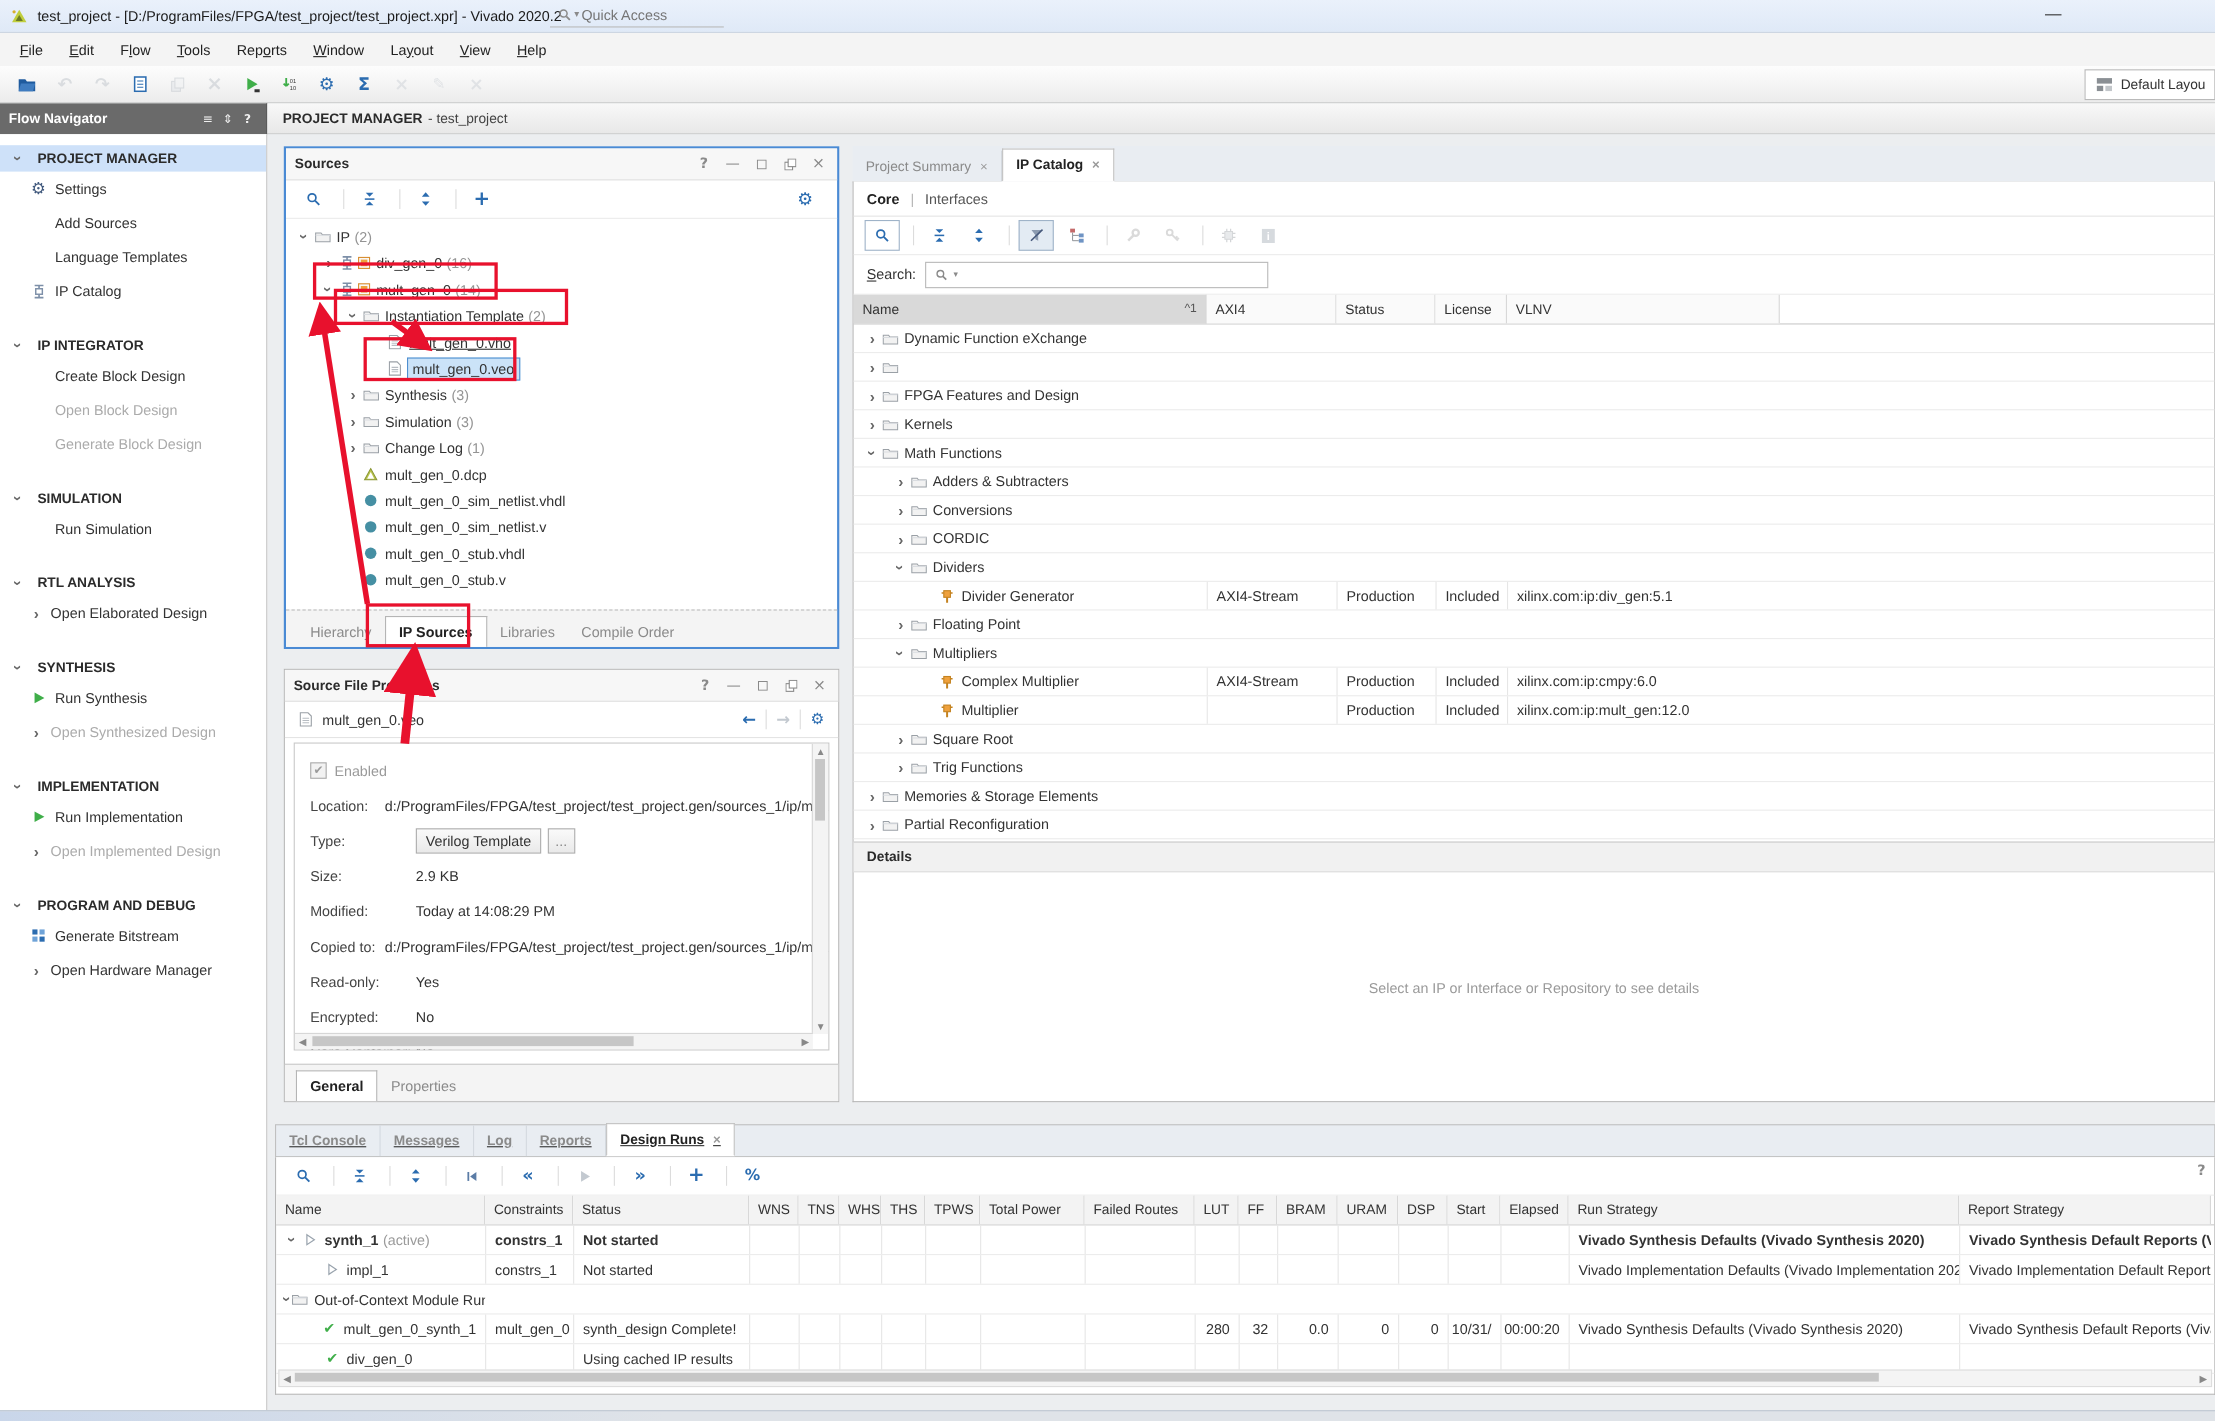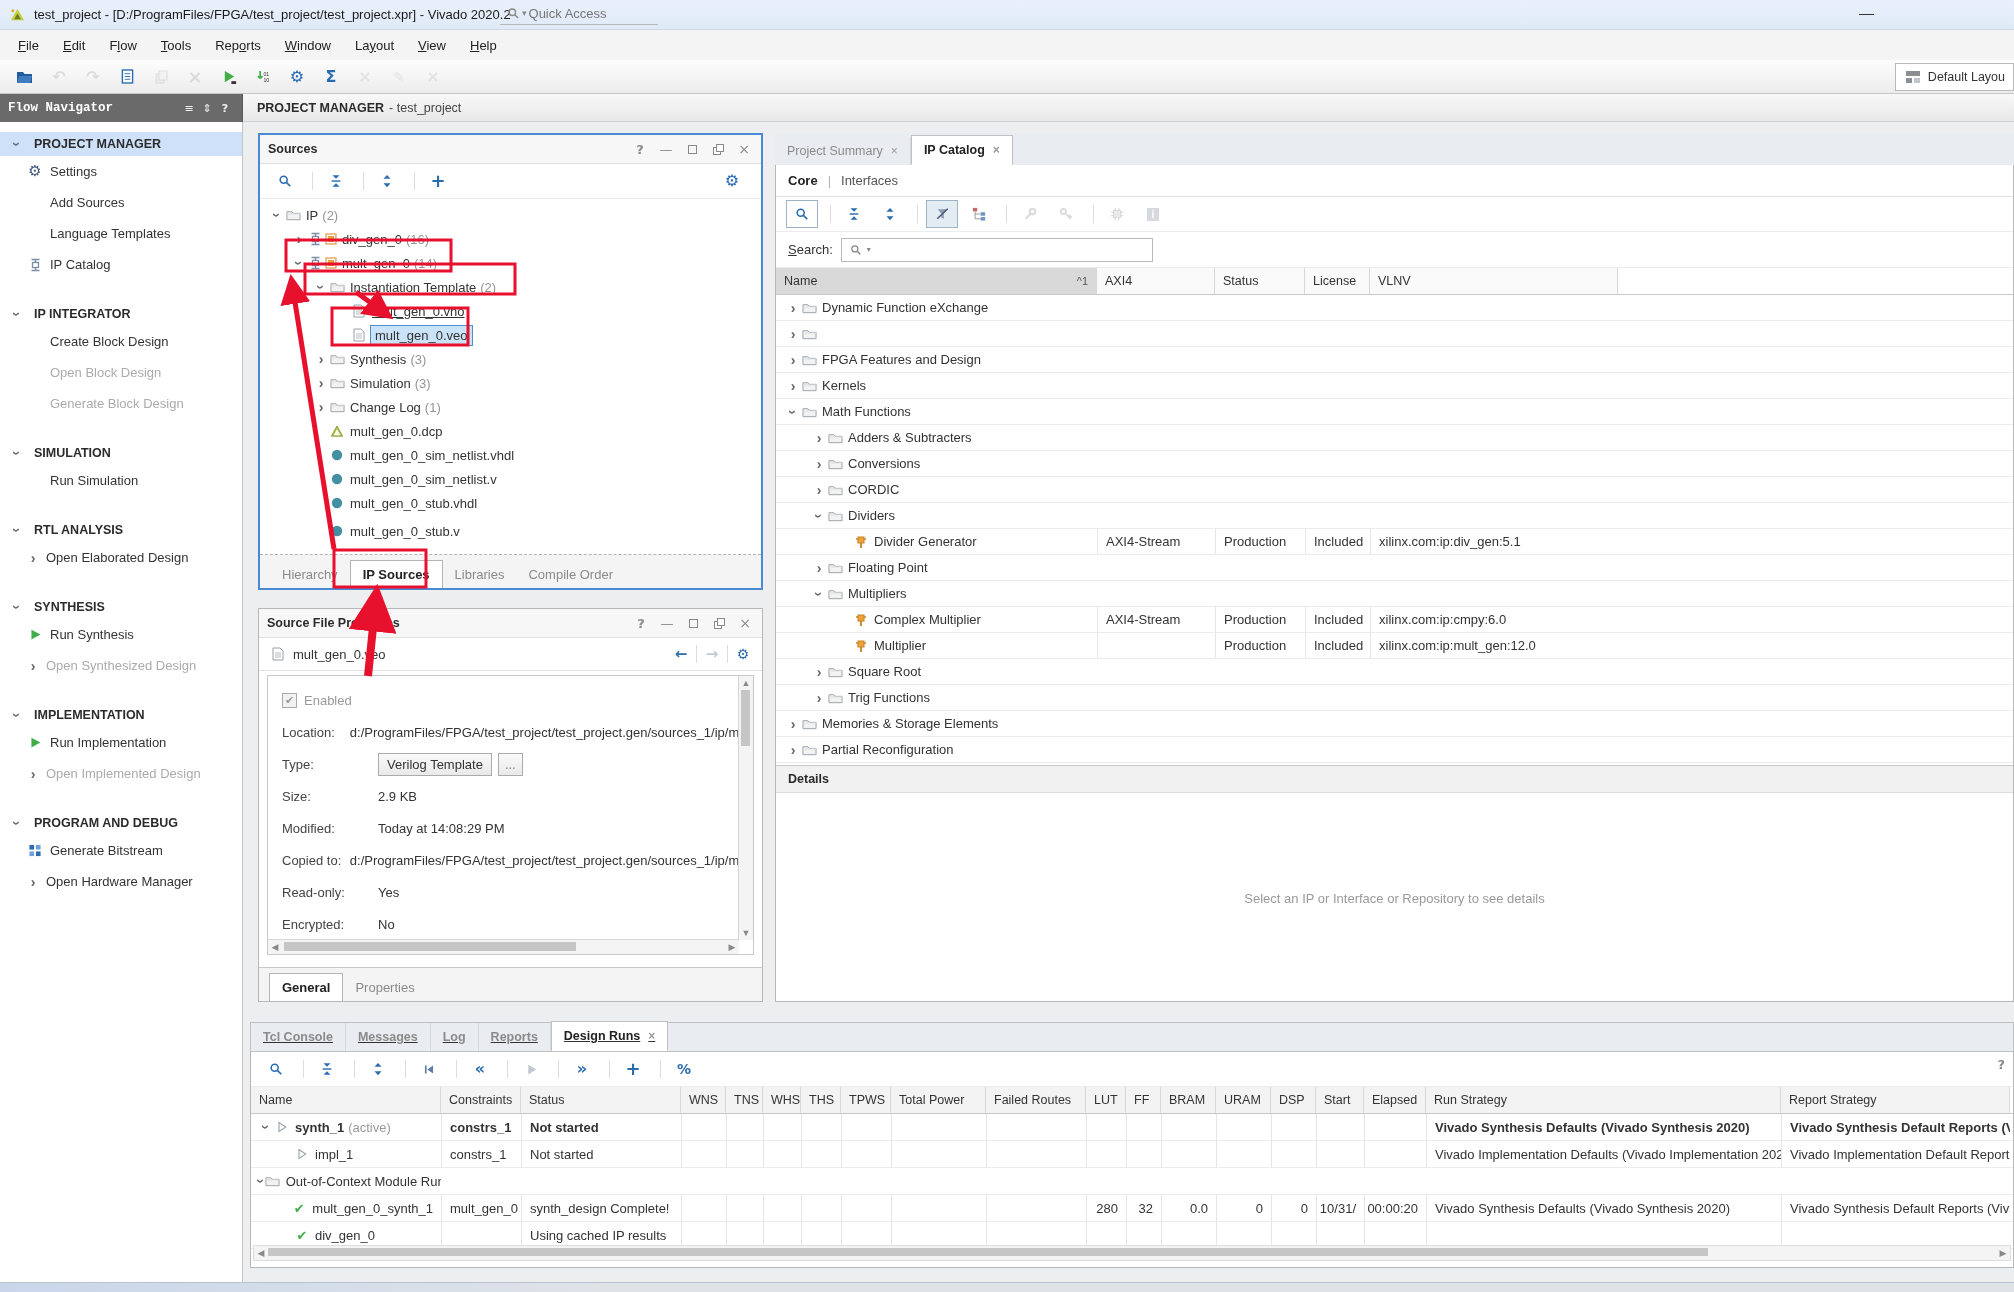--- a/index.html
+++ b/index.html
@@ -14,21 +14,21 @@
   #menubar{left:0;top:30px;width:2014px;height:30px;background:#f4f4f4;display:flex;align-items:center;padding-left:6px;box-sizing:border-box;}
   .menu-item{padding:4px 12px;color:#222;cursor:default;}
   #quick-access{position:absolute;left:500px;top:3px;width:150px;display:flex;align-items:center;border-bottom:1px solid #b9b9b9;padding:2px 4px;}
   #quick-access input{border:none;outline:none;background:transparent;font:13px "Liberation Sans",sans-serif;color:#999;width:110px;}
   #toolbar{left:0;top:60px;width:2014px;height:34px;background:linear-gradient(#fdfdfd,#ececec);border-bottom:1px solid #c6c6c6;display:flex;align-items:center;padding-left:10px;box-sizing:border-box;}
   .tbtn{width:30px;height:26px;display:flex;align-items:center;justify-content:center;margin-right:4px;}
   .tbtn.dis{opacity:.45;}
   #default-layout{position:absolute;right:0;top:63px;height:26px;background:#fff;border:1px solid #b9b9b9;display:flex;align-items:center;padding:0 8px;gap:6px;font-size:12.5px;color:#333;}
   
   #flownav-hd{left:0;top:94px;width:243px;height:28px;background:#6a6a6a;color:#fff;display:flex;align-items:center;padding:0 8px;box-sizing:border-box;border-right:1px solid #585858;}
-  #flownav-hd .t{font-weight:bold;font-size:12.5px;flex:1;font-family:Liberation Mono, monospace;}
+  #flownav-hd .t{font-weight:bold;font-size:12.5px;flex:1;}
   #flownav-hd .icon{opacity:.9}
   #main-hd{left:243px;top:94px;width:1771px;height:28px;background:linear-gradient(#f8f8f8,#e8e8e8);border-bottom:1px solid #cfcfcf;display:flex;align-items:center;padding:0 14px;box-sizing:border-box;}
   #main-hd b{font-size:12.5px;color:#2b2b2b;}
   #main-hd span{margin-left:5px;color:#444;font-size:12.5px;}
   
   #flownav{left:0;top:122px;width:243px;height:1160px;background:#fff;border-right:1px solid #c5c5c5;box-sizing:border-box;overflow:hidden;}
   .fn-sec{margin-top:22px;}
   .fn-sec:first-child{margin-top:10px;}
   .fn-hd{display:flex;align-items:center;height:24px;padding-left:10px;font-weight:bold;font-size:12.5px;color:#2b2b2b;}
   .fn-hd.sel{background:#cee1f9;}
@@ -584,21 +584,21 @@
         </div>
         <div class="srow" style="padding-left: 54px;">
           <span class="chev none">›</span>
           <span class="icon">
             <svg width="12" height="12">
               <circle cx="6" cy="6" r="5.2" fill="#458fa3"></circle>
             </svg>
           </span>
           <span class="lbl">mult_gen_0_stub.vhdl</span>
         </div>
-        <div class="srow" style="padding-left: 54px; align-items: flex-end;">
+        <div class="srow" style="padding-left: 54px;">
           <span class="chev none">›</span>
           <span class="icon">
             <svg width="12" height="12">
               <circle cx="6" cy="6" r="5.2" fill="#458fa3"></circle>
             </svg>
           </span>
           <span class="lbl">mult_gen_0_stub.v</span>
         </div>
       </div>
     <div class="btabs" id="sources-tabs">

